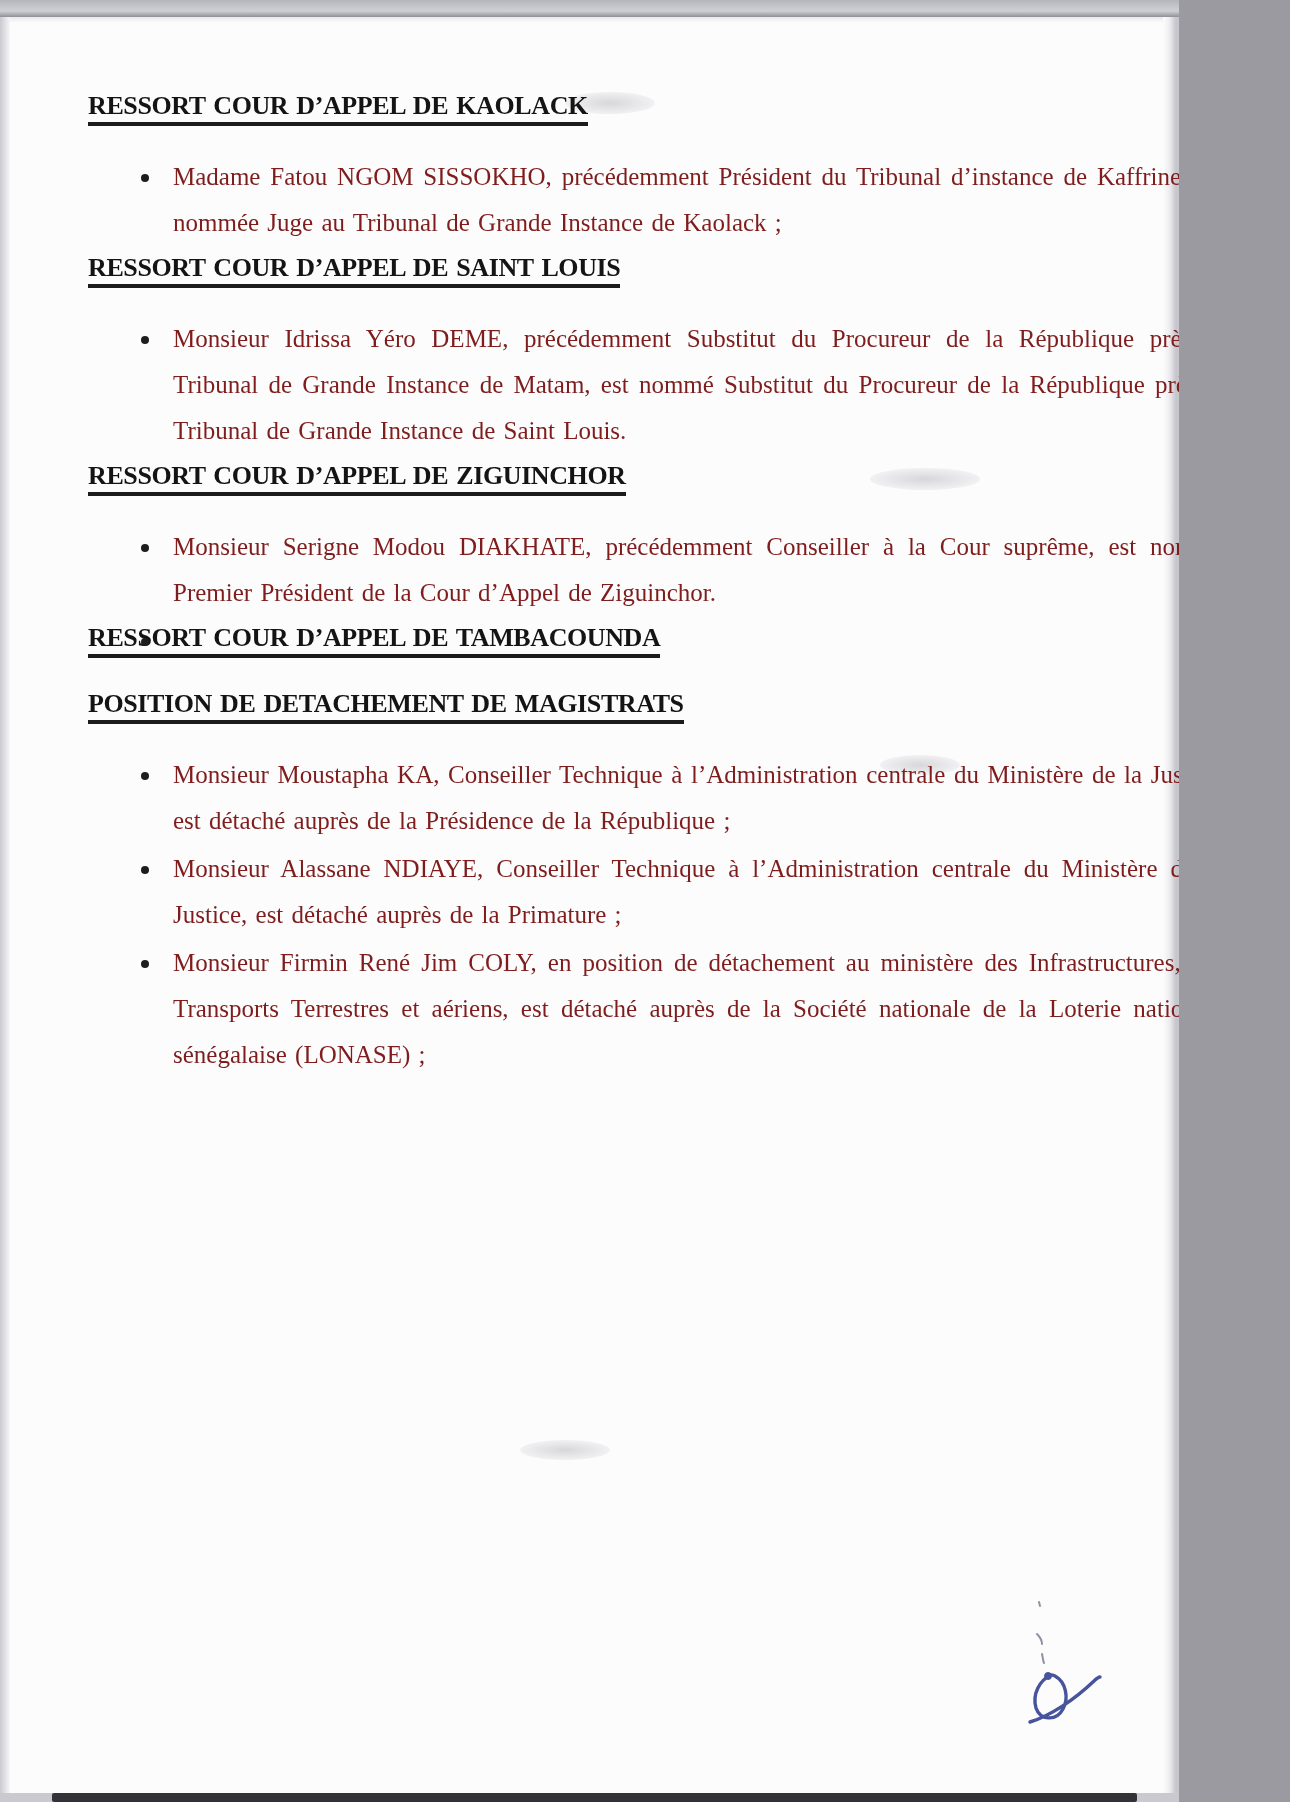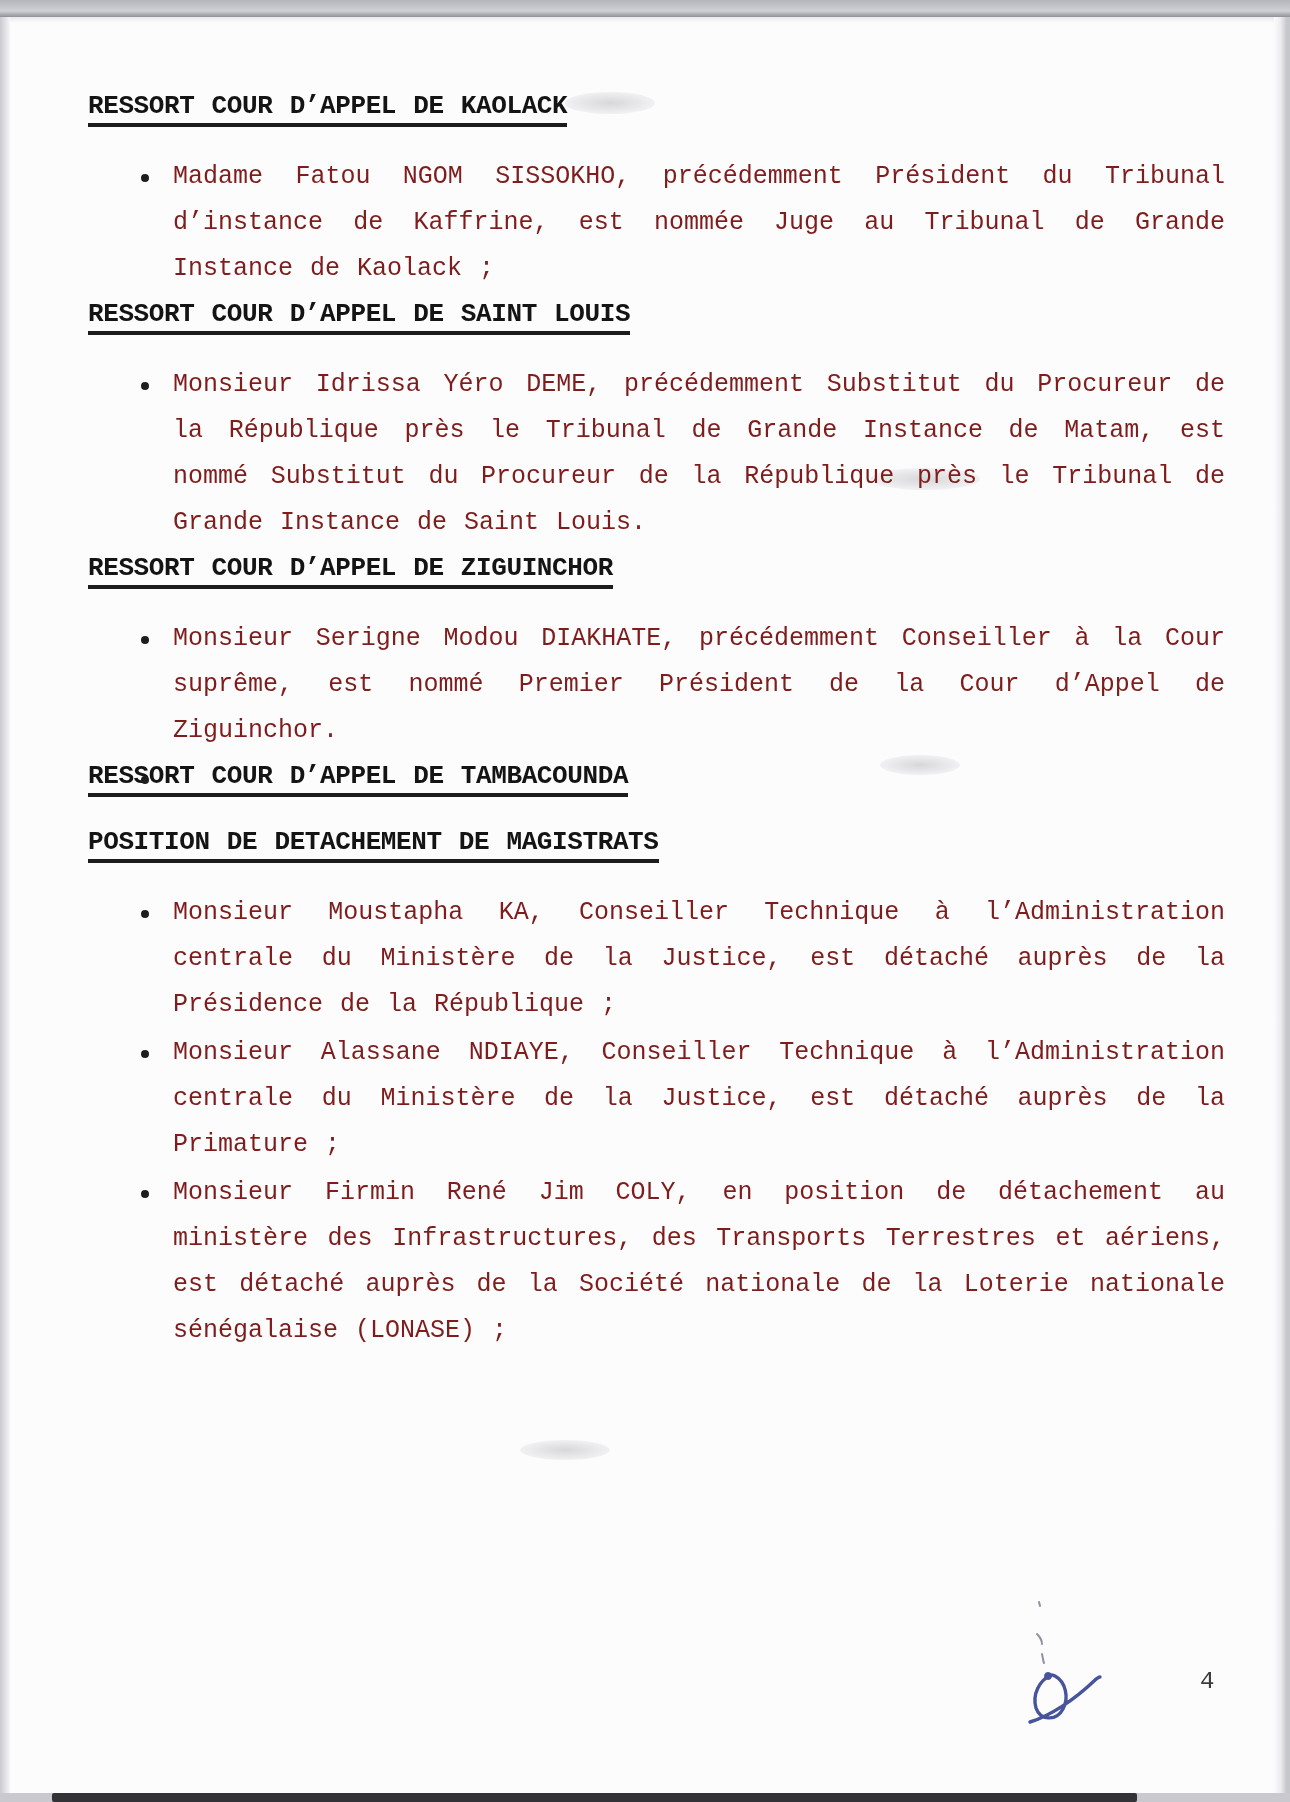--- a/index.html
+++ b/index.html
@@ -2,25 +2,25 @@
 <html lang="fr"><head>
 <meta charset="utf-8">
 <style>
   html, body {
     margin: 0;
     padding: 0;
     background: #9a9aa0;
   }
   .page {
     position: relative;
-    width: 1290px;
+    width: 1179px;
     height: 1802px;
     background: #fcfcfd;
     overflow: hidden;
-    font-family: Liberation Mono, monospace;
+    font-family: Liberation Serif, serif;
   }
   
   .edge-top {
     position: absolute; top: 0; left: 0; right: 0; height: 17px;
     background: linear-gradient(#b5b5bc, #cfcfd5 65%, #8f8f97);
   }
   .edge-top-fade {
     position: absolute; top: 17px; left: 0; right: 0; height: 6px;
     background: linear-gradient(#e9e9ee, #fcfcfd);
   }

